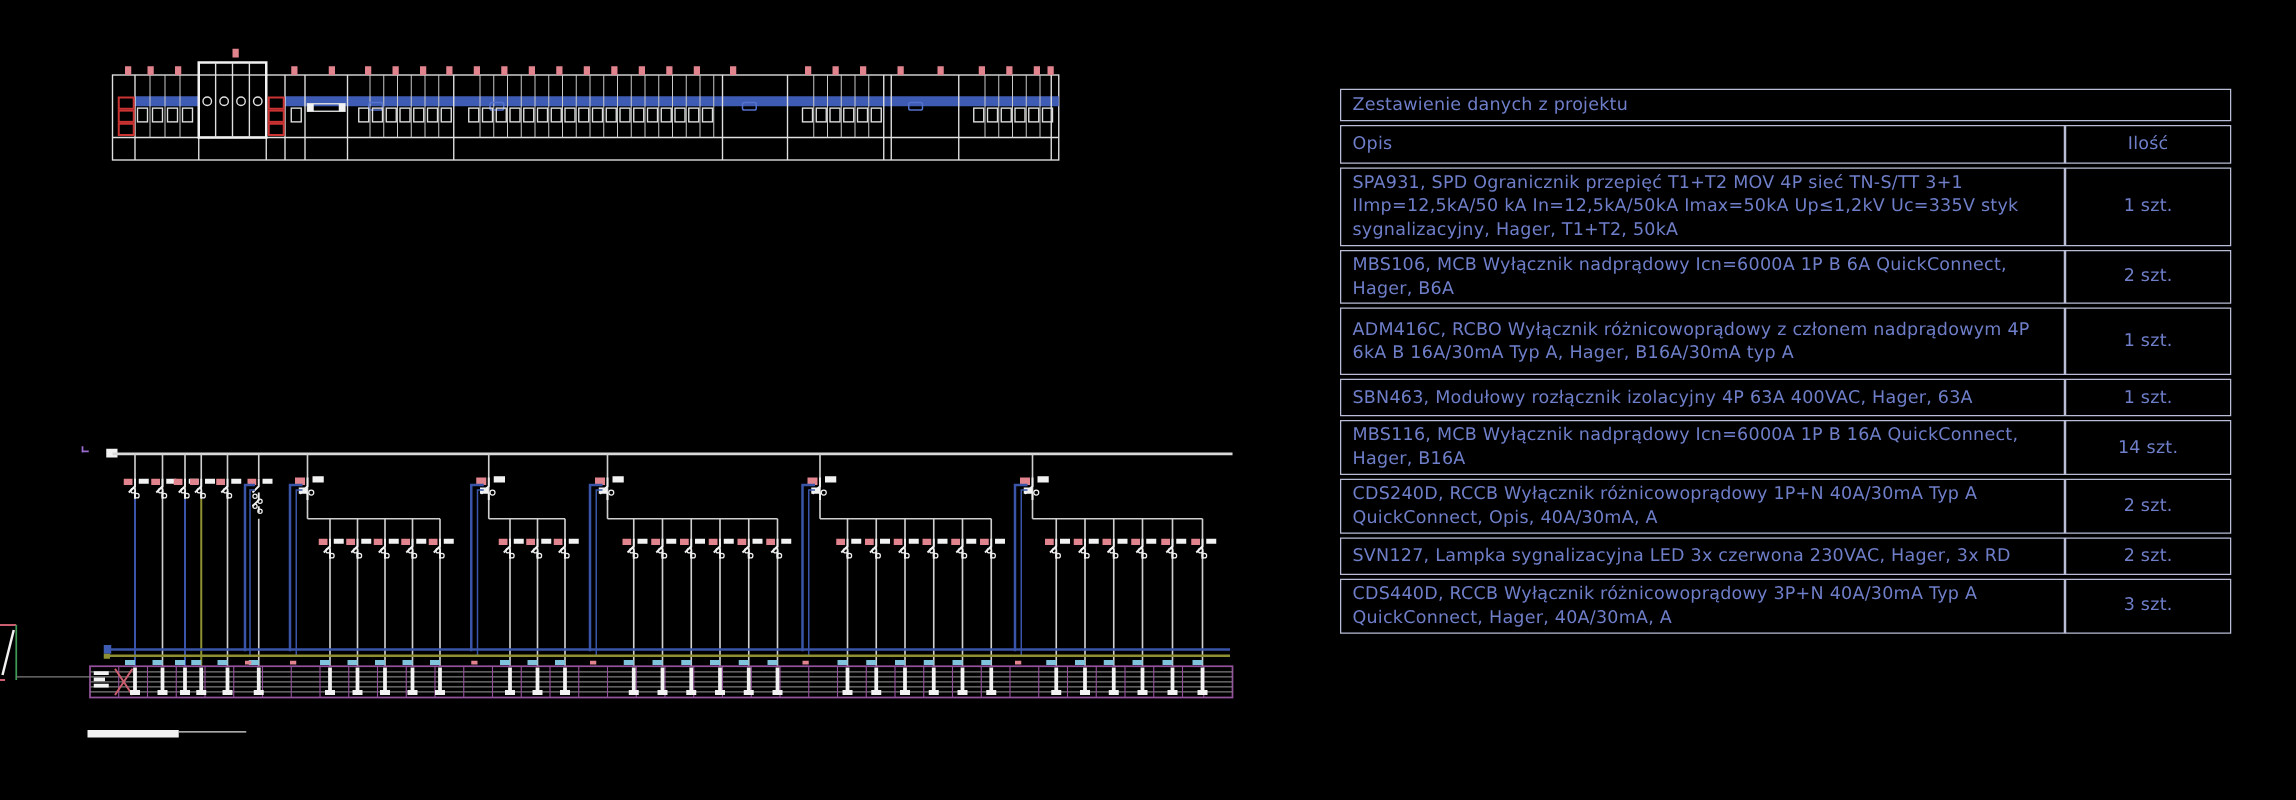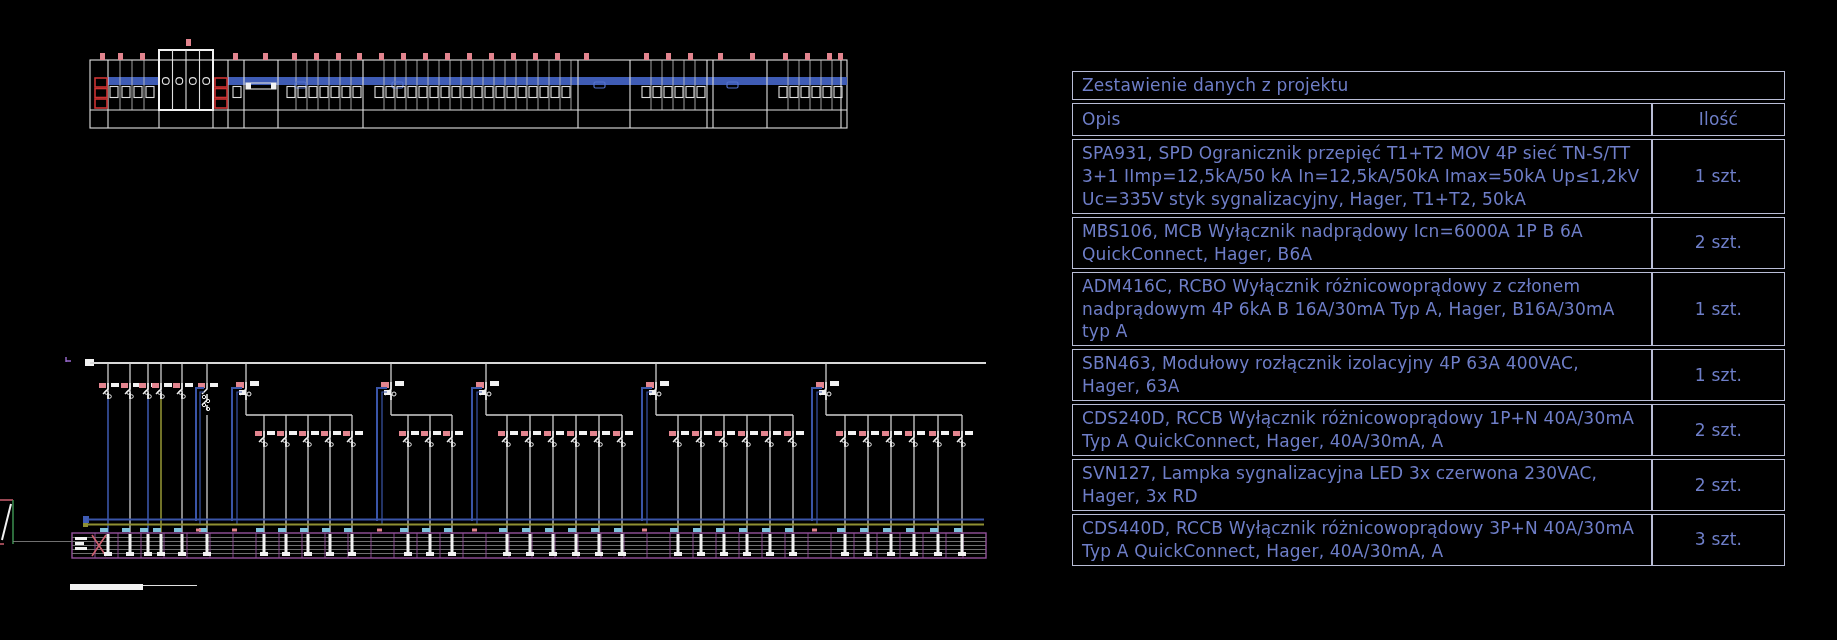--- a/index.html
+++ b/index.html
@@ -53,21 +53,21 @@
   .gc{stroke:#f0f0f0;stroke-width:1;fill:none}
   .cyS{stroke:var(--tick_cyan);stroke-width:4;fill:none}
   .pkS{stroke:var(--tab_pink);stroke-width:3;fill:none}
   
   .table-wrap{
     position:absolute;left:1072px;top:68px;width:713px;
     color:var(--table_text);
   }
   .table-wrap table{
     width:100%;border-collapse:separate;border-spacing:0 3px;
-    font-size:17px;line-height:1.35;letter-spacing:.2px;
+    font-size:14px;line-height:1.35;letter-spacing:.2px;
   }
   .table-wrap td{
     border:1.2px solid var(--table_border);
     padding:2px 9px;vertical-align:middle;
   }
   .table-wrap col.c-desc{width:580px}
   .table-wrap col.c-qty{width:133px}
   .table-wrap td.qty{text-align:center;padding:4px 2px}
   tr.title-row td{height:20px}
   tr.head-row td{height:21px}
@@ -399,21 +399,25 @@
       </tr>
       <tr class="t-row tall">
         <td>ADM416C, RCBO Wyłącznik różnicowoprądowy z członem nadprądowym 4P 6kA B 16A/30mA Typ A, Hager, B16A/30mA typ A</td>
         <td class="qty">1 szt.</td>
       </tr>
       <tr class="t-row">
         <td>SBN463, Modułowy rozłącznik izolacyjny 4P 63A 400VAC, Hager, 63A</td>
         <td class="qty">1 szt.</td>
       </tr>
       <tr class="t-row">
-        <td>CDS240D, RCCB Wyłącznik różnicowoprądowy 1P+N 40A/30mA Typ A QuickConnect, Hager, 40A/30mA, A</td>
+        <td>MBS116, MCB Wyłącznik nadprądowy Icn=6000A 1P B 16A QuickConnect, Hager, B16A</td>
+        <td class="qty">14 szt.</td>
+      </tr>
+      <tr class="t-row">
+        <td>CDS240D, RCCB Wyłącznik różnicowoprądowy 1P+N 40A/30mA Typ A QuickConnect, Opis, 40A/30mA, A</td>
         <td class="qty">2 szt.</td>
       </tr>
       <tr class="t-row">
         <td>SVN127, Lampka sygnalizacyjna LED 3x czerwona 230VAC, Hager, 3x RD</td>
         <td class="qty">2 szt.</td>
       </tr>
       <tr class="t-row">
         <td>CDS440D, RCCB Wyłącznik różnicowoprądowy 3P+N 40A/30mA Typ A QuickConnect, Hager, 40A/30mA, A</td>
         <td class="qty">3 szt.</td>
       </tr>

